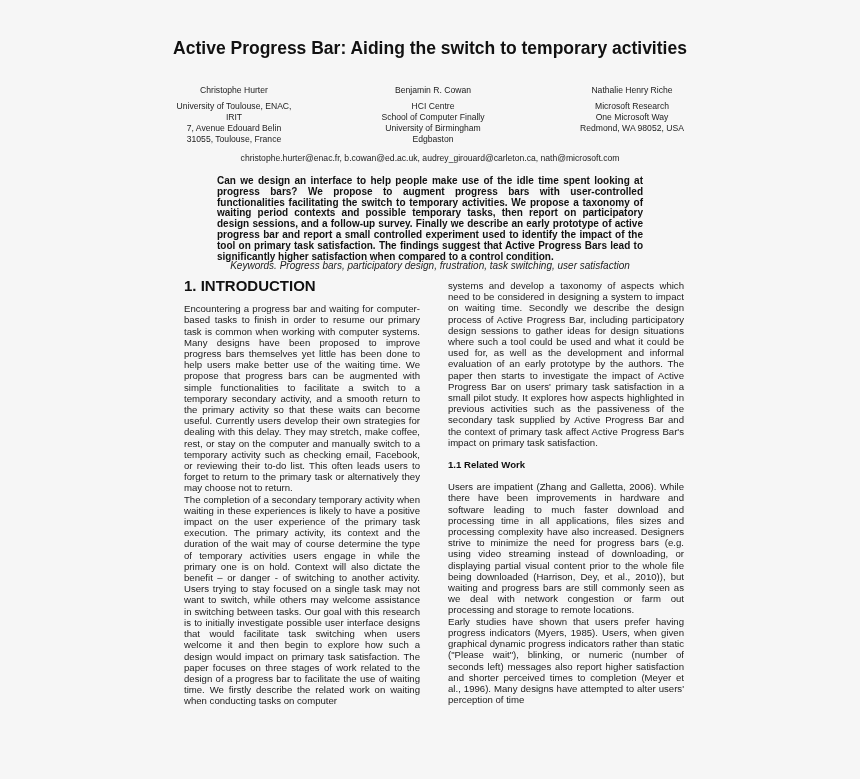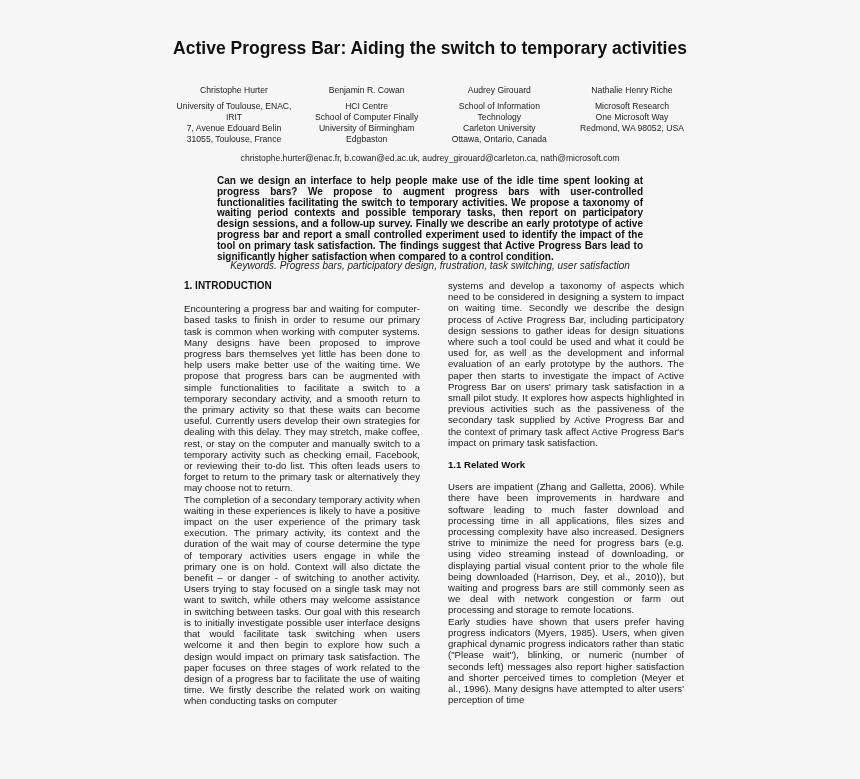--- a/index.html
+++ b/index.html
@@ -87,21 +87,21 @@
       text-align: justify;
       color: #1a1a1a;
     }
     .col-left { left: 184px; top: 280px; }
     .col-right { left: 448px; top: 280px; }
     .col p {
       margin: 0;
     }
     .section-heading {
       font-weight: bold;
-      font-size: 10px;
+      font-size: 15px;
       margin: 0 0 12px 0;
       color: #111;
     }
     .subsection-heading {
       font-weight: bold;
       font-size: 9.6px;
       margin: 11px 0 11px 0;
       color: #111;
     }
   </style>
@@ -121,27 +121,20 @@
       <div>31055, Toulouse, France</div>
     </div>
     <div class="author">
       <div class="name">Benjamin R. Cowan</div>
       <div>HCI Centre</div>
       <div>School of Computer Finally</div>
       <div>University of Birmingham</div>
       <div>Edgbaston</div>
     </div>
     <div class="author">
-      <div class="name">Audrey Girouard</div>
-      <div>School of Information</div>
-      <div>Technology</div>
-      <div>Carleton University</div>
-      <div>Ottawa, Ontario, Canada</div>
-    </div>
-    <div class="author">
       <div class="name">Nathalie Henry Riche</div>
       <div>Microsoft Research</div>
       <div>One Microsoft Way</div>
       <div>Redmond, WA 98052, USA</div>
     </div>
   </div>
 
   <div class="emails">christophe.hurter@enac.fr, b.cowan@ed.ac.uk, audrey_girouard@carleton.ca, nath@microsoft.com</div>
 
   <div class="abstract">Can we design an interface to help people make use of the idle time spent looking at progress bars? We propose to augment progress bars with user-controlled functionalities facilitating the switch to temporary activities. We propose a taxonomy of waiting period contexts and possible temporary tasks, then report on participatory design sessions, and a follow-up survey. Finally we describe an early prototype of active progress bar and report a small controlled experiment used to identify the impact of the tool on primary task satisfaction. The findings suggest that Active Progress Bars lead to significantly higher satisfaction when compared to a control condition.</div>

